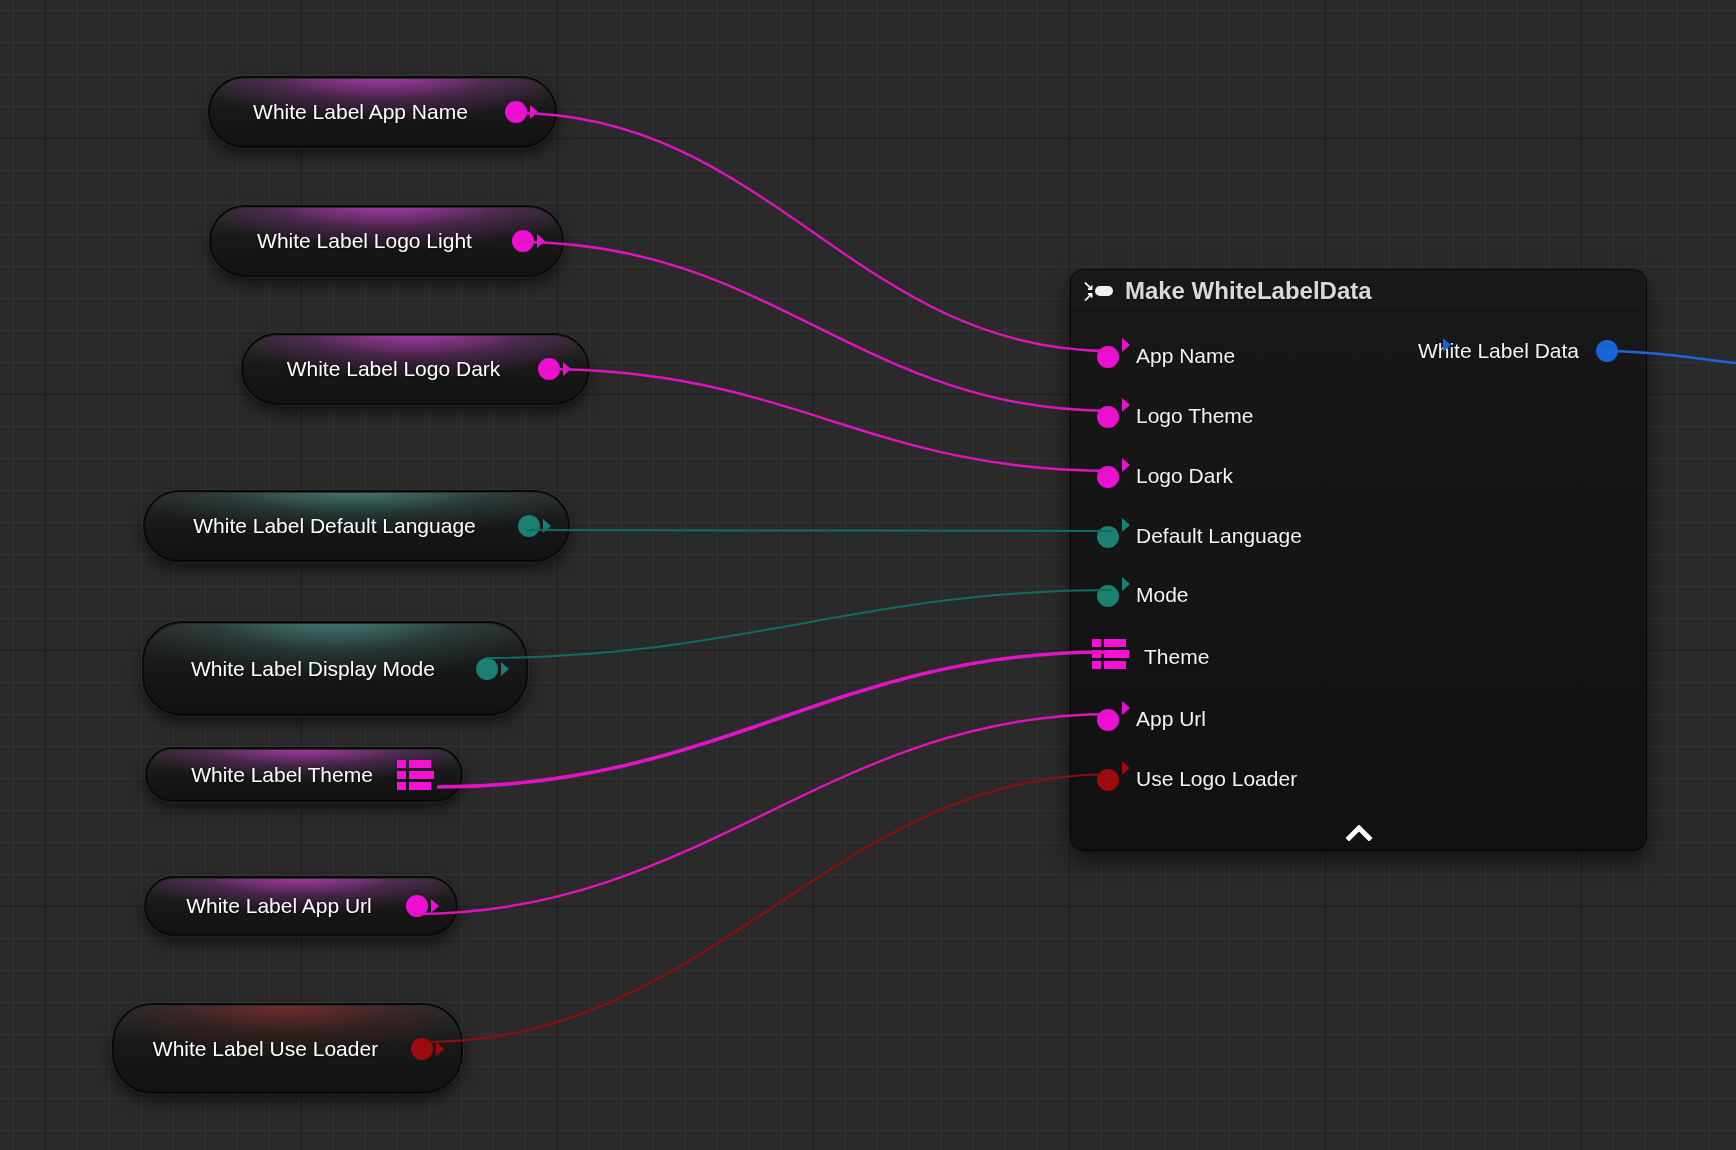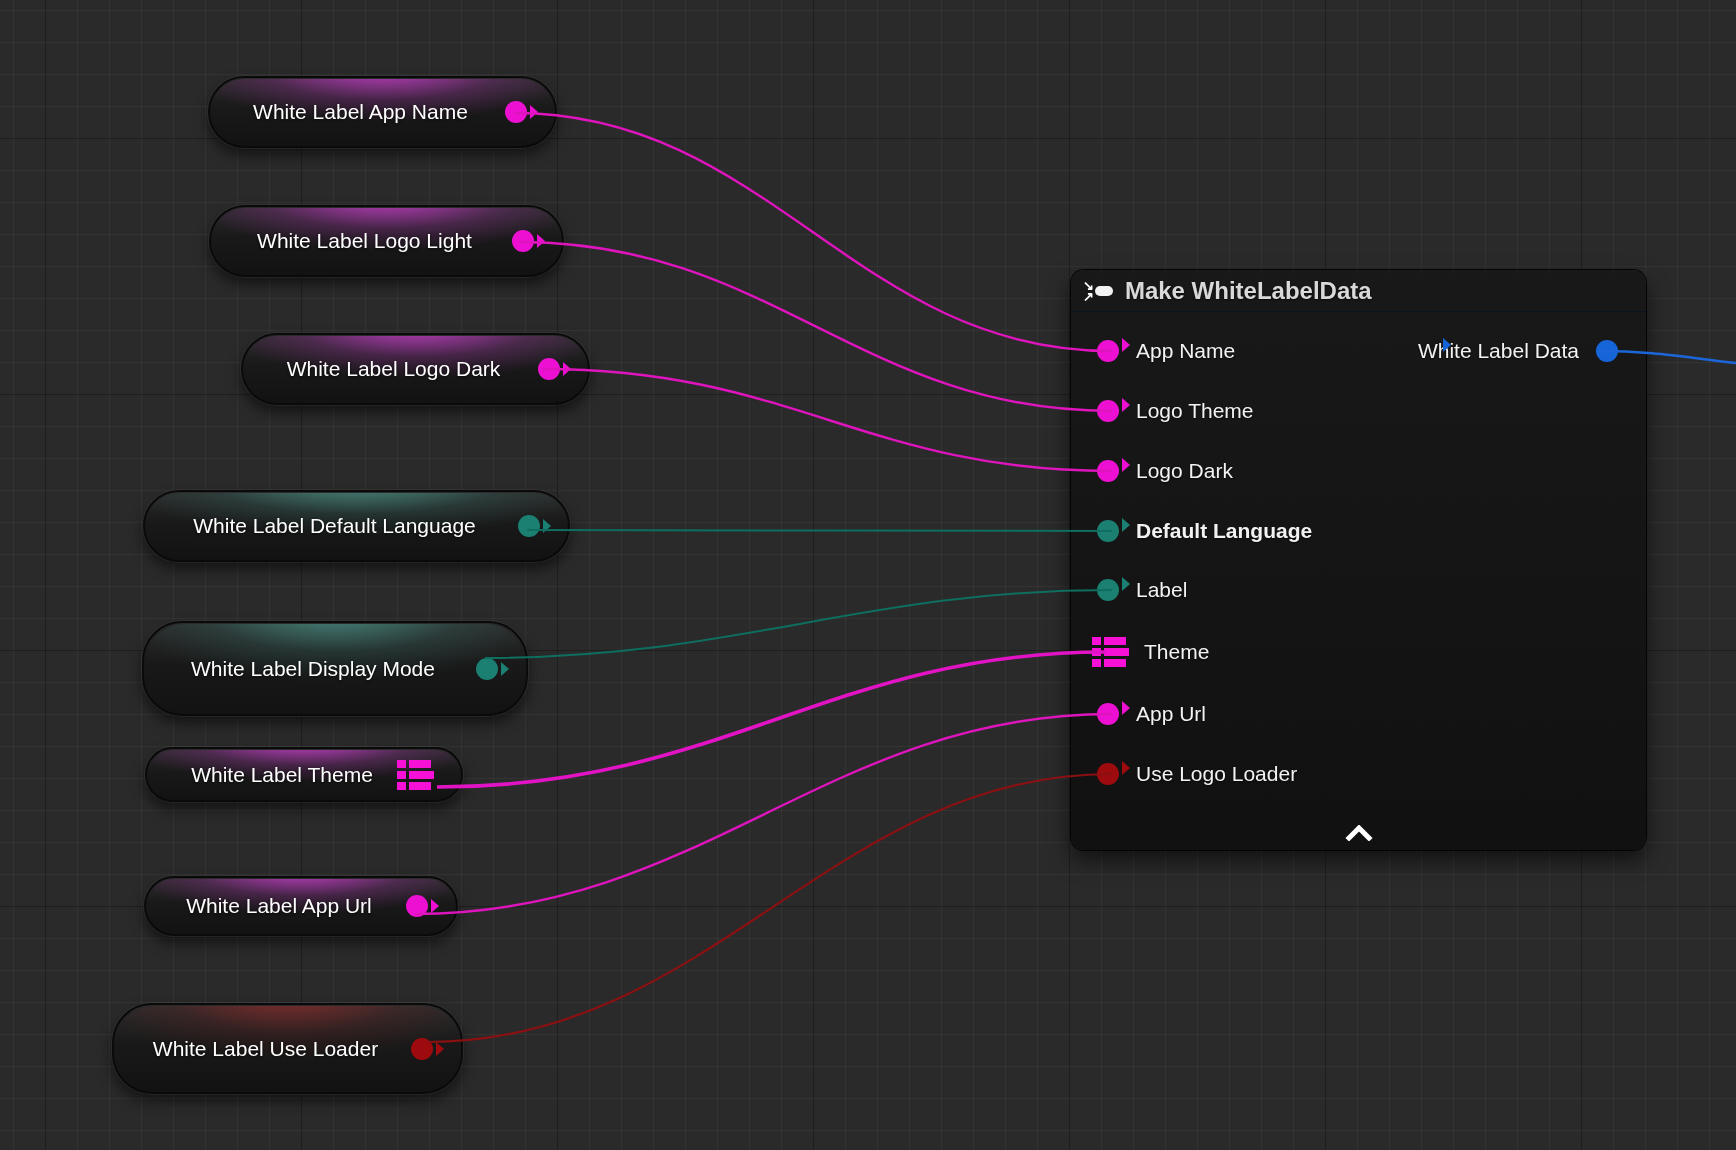--- a/index.html
+++ b/index.html
@@ -85,21 +85,21 @@
   .make-icon { display:flex; align-items:center; margin:0 12px 0 12px; }
   .make-icon .arrows { display:flex; flex-direction:column; color:#ffffff;
      font-size:13px; line-height:11px; font-weight:bold; }
   .make-icon .pill-glyph { width:18px; height:10px; border-radius:5px;
      background:#f2f2f2; margin-left:1px; }
 
   .pin-row { position:absolute; height:34px; display:flex; align-items:center; }
   .pin-row .pin, .pin-row .struct-icon { position:static; transform:none; }
   .pin-row .row-label { color:#f2f2f2; font-size:21px; white-space:nowrap;
      text-shadow:0 1px 2px rgba(0,0,0,0.6); }
-  .pin-row.input { left:26px; }
+  .pin-row.input { left:26px;align-items:flex-end; }
   .pin-row.input .row-label { margin-left:17px; }
   .pin-row.input .struct-icon { margin-left:-5px; margin-right:-1px; }
   .pin-row.output { right:28px; flex-direction:row-reverse; }
   .pin-row.output .row-label { margin-right:17px; }
 
   .collapse-btn { position:absolute; left:50%; bottom:6px; transform:translateX(-50%);
      width:34px; height:22px; display:flex; align-items:center; justify-content:center;
      background:none; border:none; cursor:pointer; }
 </style>
 </head>
@@ -183,27 +183,27 @@
       <span class="row-label">App Name</span>
     </div>
     <div class="pin-row input" style="top:124px;">
       <span class="pin string"></span>
       <span class="row-label">Logo Theme</span>
     </div>
     <div class="pin-row input" style="top:184px;">
       <span class="pin string"></span>
       <span class="row-label">Logo Dark</span>
     </div>
-    <div class="pin-row input" style="top:244px;font-weight:bold;">
+    <div class="pin-row input" style="top:244px;">
       <span class="pin enum"></span>
       <span class="row-label">Default Language</span>
     </div>
     <div class="pin-row input" style="top:303px;">
       <span class="pin enum"></span>
-      <span class="row-label">Label</span>
+      <span class="row-label">Mode</span>
     </div>
     <div class="pin-row input" style="top:365px;">
       <span class="struct-icon">
         <i></i>
           <i></i>
           <i></i>
           <i class="wide"></i>
           <i></i>
           <i></i>
       </span>

